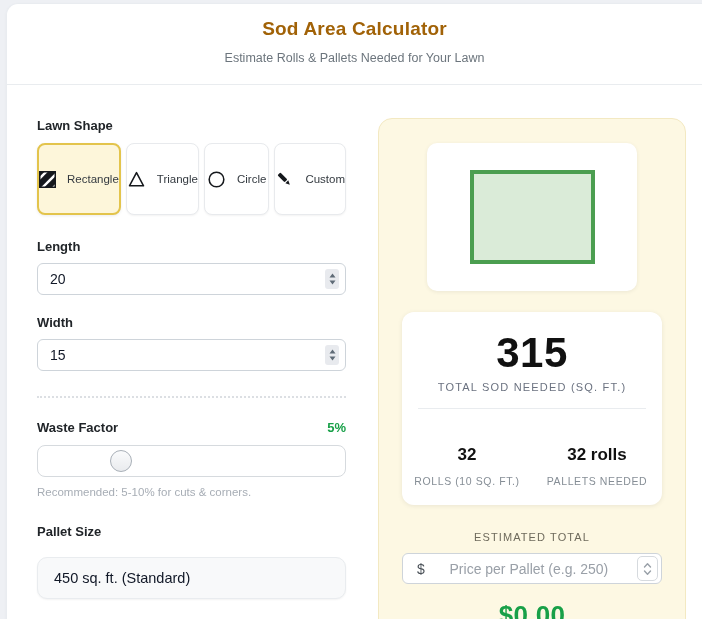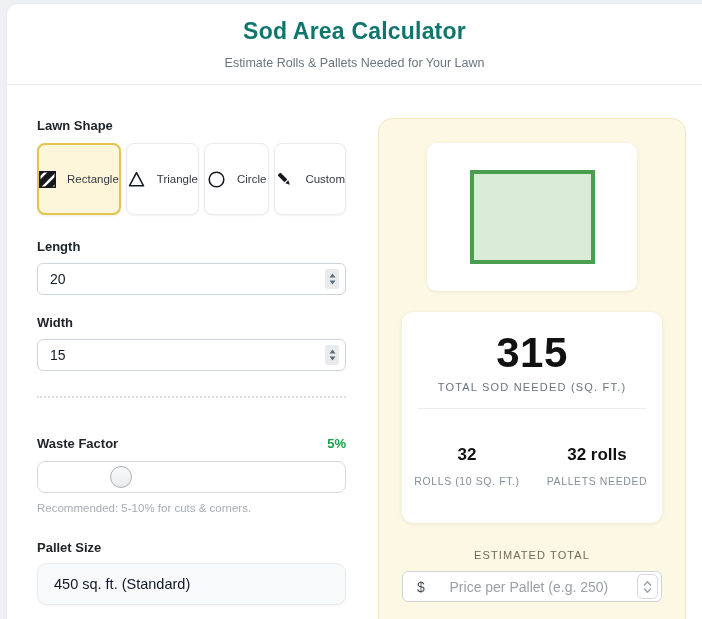--- a/index.html
+++ b/index.html
@@ -14,21 +14,21 @@
   .app-card {
     position:absolute; left:6px; top:3px; width:696px; height:616px;
     background:#ffffff;
     border:1px solid #e9ecf0;
     border-right:none; border-bottom:none;
     border-radius:12px 0 0 0;
     box-shadow:0 1px 3px rgba(0,0,0,.04);
   }
   
   .header { text-align:center; padding-top:14px; height:81px; border-bottom:1px solid #e9ecef; }
-  .title { font-size:23px; font-weight:700; color:#0f766e; letter-spacing:.2px; }
+  .title { font-size:19px; font-weight:700; color:#a16207; letter-spacing:.2px; }
   .subtitle { font-size:12.5px; color:#6c757d; margin-top:11px; }
 
   
   .content { display:flex; padding:33px 0 0 30px; }
   .left-col { width:309px; flex:none; }
   .right-col { width:308px; flex:none; margin-left:32px; }
 
   .field-label { font-size:13px; font-weight:700; color:#212529; }
 
   
@@ -58,57 +58,57 @@
     position:absolute; right:7px; top:6px; width:14px; height:20px;
     background:#e8eaee; border-radius:3px;
     display:flex; flex-direction:column; align-items:center; justify-content:center; gap:2px;
     cursor:pointer;
   }
 
   
   .dashed-divider { border-top:2px dotted #dcdfe3; margin:25px 0 0 0; }
 
   
-  .waste-row { display:flex; justify-content:space-between; align-items:flex-end; margin-top:38px; }
+  .waste-row { display:flex; justify-content:space-between; align-items:flex-end; margin-top:22px; }
   .waste-value { font-size:13px; font-weight:700; }
   .slider-box {
     position:relative; height:32px; border:1px solid #d6dade; border-radius:8px;
     margin-top:10px; background:#fff; cursor:pointer;
   }
   .slider-thumb {
     position:absolute; left:72px; top:4px; width:22px; height:22px; border-radius:50%;
     background:#f4f5f7; border:1px solid #a9b0b8;
     background-image:linear-gradient(#fafbfc,#e9ebee);
   }
   .hint { font-size:11.5px; color:#a7adb5; margin-top:9px; }
 
   
   .pallet-select {
-    margin-top:8px; height:42px; background:#f8f9fa; border:1px solid #e9ecef;
+    margin-top:18px; height:42px; background:#f8f9fa; border:1px solid #e9ecef;
     border-radius:10px; display:flex; align-items:center; padding-left:16px;
     font-size:14.5px; color:#111827; box-shadow:0 1px 2px rgba(0,0,0,.05); cursor:pointer;
   }
 
   
   .panel {
     background:#fdf8e3; border:1px solid #f3e9c2; border-radius:14px;
     padding:24px 23px 24px 23px; min-height:498px;
   }
   .preview-card {
     width:210px; height:148px; margin:0 auto; background:#fff; border-radius:10px;
     box-shadow:0 1px 4px rgba(0,0,0,.07);
     display:flex; align-items:center; justify-content:center;
   }
   .preview-rect {
     width:125px; height:94px; background:#daebd8; border:4px solid #4b9e50;
   }
   .results-card {
     margin-top:21px; background:#fff; border-radius:12px;
     box-shadow:0 1px 5px rgba(0,0,0,.08);
-    padding:20px 0 36px 0; text-align:center;
+    padding:20px 0 18px 0; text-align:center;
   }
   .total-value { font-size:42px; line-height:1; font-weight:800; color:#111; letter-spacing:.5px; }
   .total-label { font-size:11px; color:#6b7280; letter-spacing:1.2px; margin-top:7px; }
   .results-divider { height:1px; background:#e9ecef; margin:15px 16px 16px 16px; }
   .stats-row { display:flex; }
   .stat { flex:1;margin-top:20px; }
   .stat-value { font-size:17px; font-weight:800; color:#111; }
   .stat-label { font-size:10.5px; color:#868e96; letter-spacing:.6px; margin-top:10px; }
 
   .cost-label { text-align:center; font-size:11px; letter-spacing:1.1px; color:#6e6a5c; margin-top:26px; }

